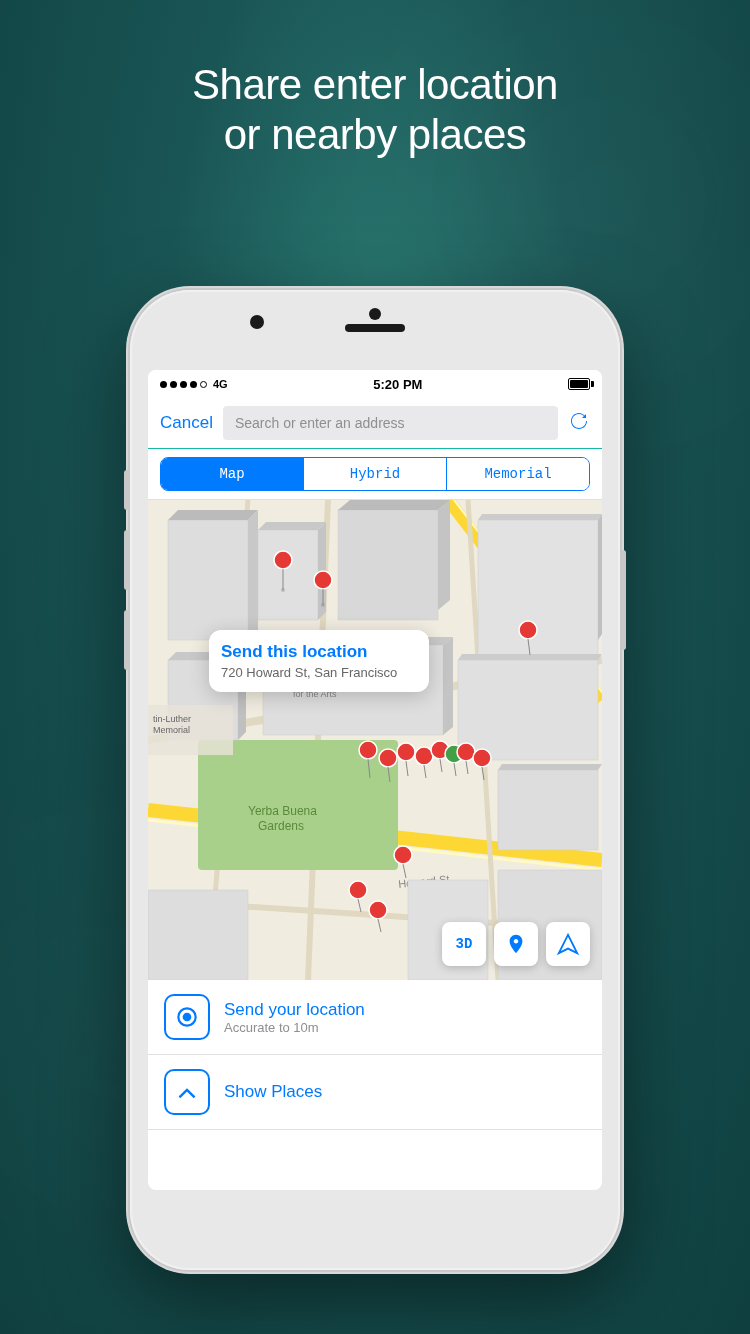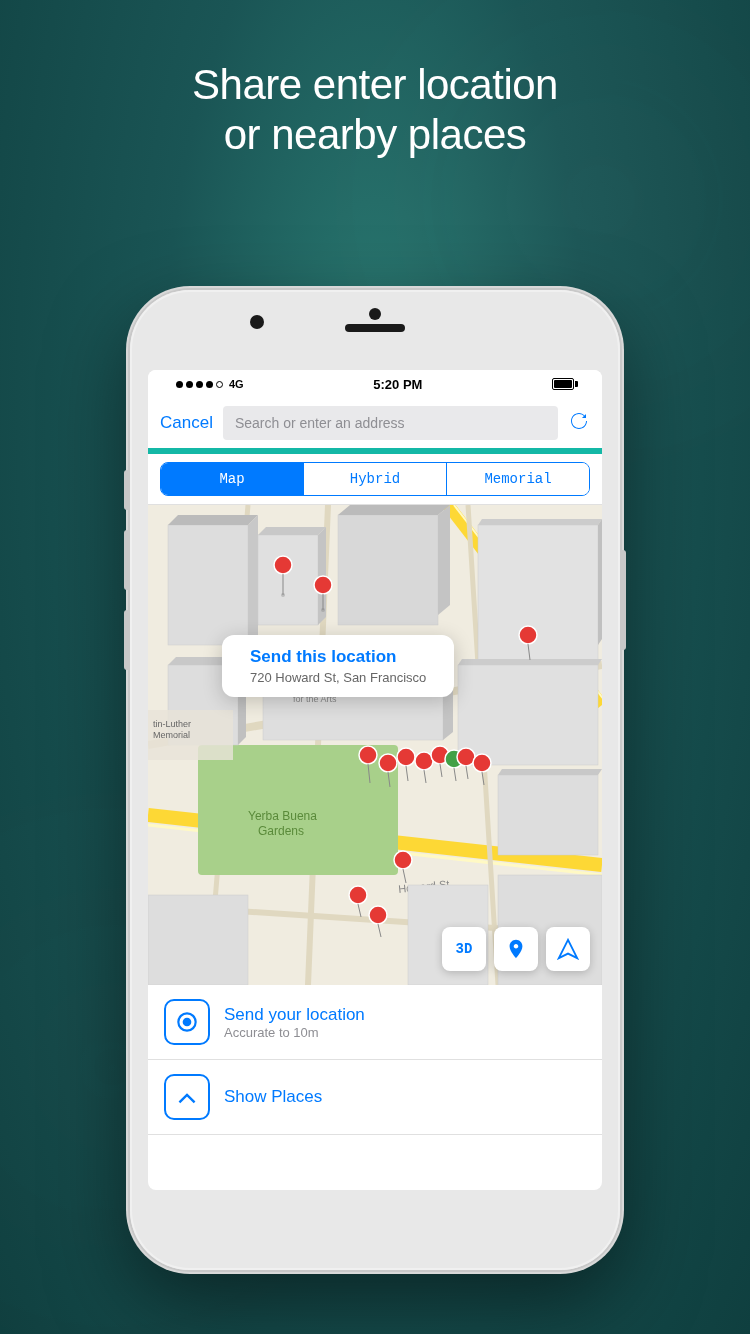--- a/index.html
+++ b/index.html
@@ -145,21 +145,21 @@
       border-radius: 0 3px 3px 0;
     }
 
     
     .status-bar {
       height: 28px;
       background: white;
       display: flex;
       align-items: center;
       justify-content: space-between;
-      padding: 0 28px;
+      padding: 0 12px;
       font-size: 11px;
       font-weight: 600;
     }
 
     .status-left {
       display: flex;
       align-items: center;
       gap: 3px;
     }
 
@@ -219,21 +219,21 @@
       border-radius: 1px;
     }
 
     
     .search-row {
       display: flex;
       align-items: center;
       padding: 8px 12px;
       gap: 10px;
       background: white;
-      border-bottom: 6px solid #14b8a6;
+      border-bottom: 1px solid #14b8a6;
     }
 
     .cancel-btn {
       color: #007AFF;
       font-size: 17px;
       white-space: nowrap;
       cursor: pointer;
     }
 
     .search-input-box {
@@ -306,24 +306,24 @@
       position: absolute;
       inset: 0;
       width: 100%;
       height: 100%;
     }
 
     
     .location-popup {
       position: absolute;
       top: 130px;
-      left: 74px;
+      left: 61px;
       background: white;
       border-radius: 12px;
-      padding: 12px 28px;
+      padding: 12px 12px;
       box-shadow: 0 4px 20px rgba(0,0,0,0.2);
       z-index: 30;
       min-width: 220px;
     }
 
     .popup-title {
       font-size: 17px;
       font-weight: 600;
       color: #007AFF;
       margin-bottom: 3px;

